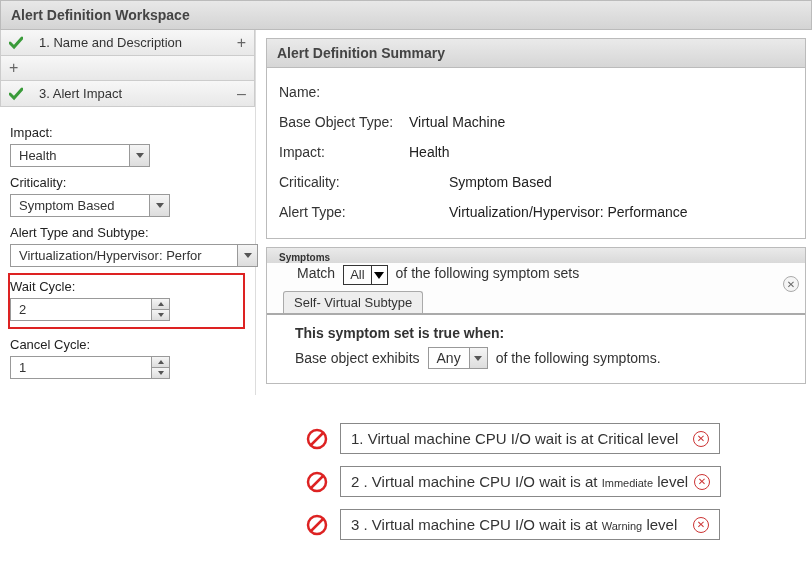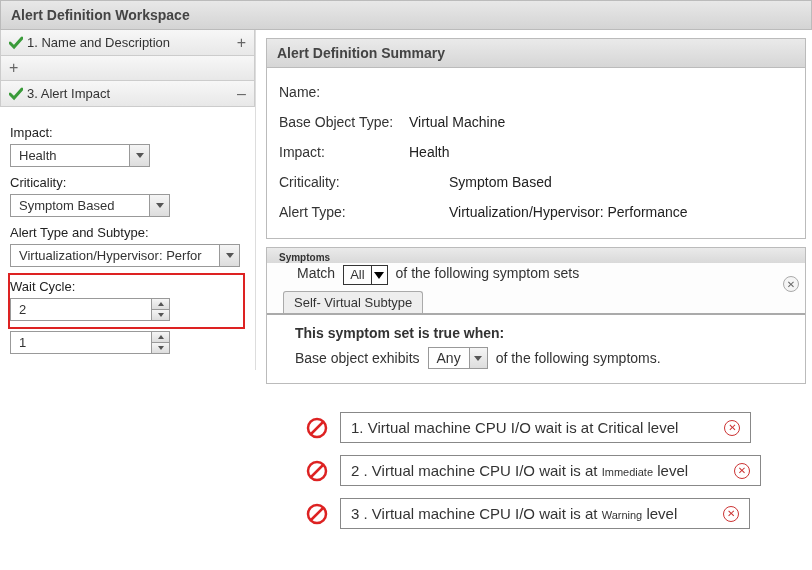--- a/index.html
+++ b/index.html
@@ -1,30 +1,30 @@
 <!DOCTYPE html>
 <html><head>
 <meta charset="utf-8">
 <style>
   * { box-sizing: border-box; margin: 0; padding: 0; }
   body { font-family: Arial, Helvetica, sans-serif; font-size: 13px; color: #333; background: #fff; width: 812px; }
   .workspace-header { background: linear-gradient(#e8e8e8,#d4d4d4); border: 1px solid #bbb; padding: 6px 10px; font-weight: bold; font-size: 14px; color: #444; }
   .layout { display: flex; align-items: flex-start; }
   .left-col { width: 256px; flex: 0 0 256px; border-right: 1px solid #ddd; }
   .acc-item { display: flex; align-items: center; justify-content: space-between; background: linear-gradient(#f7f7f7,#e8e8e8); border: 1px solid #ccc; border-top: none; padding: 5px 8px; font-size: 13px; cursor: pointer; }
-  .acc-item .left { display: flex; align-items: center; gap: 4px; }
+  .acc-item .left { display: flex; align-items: center; gap: 16px; }
   .acc-item .exp { color: #666; font-size: 16px; line-height: 14px; }
   .check-icon { width: 14px; height: 14px; }
   .check-icon svg { display: block; }
   .form-pad { padding: 10px 10px 16px 10px; }
   .flabel { margin: 8px 0 4px 0; font-size: 13px; color: #222; }
   .combo { display: flex; align-items: stretch; border: 1px solid #999; background: #fff; height: 23px; }
   .combo.w110 { width: 140px; }
   .combo.w150 { width: 160px; }
-  .combo.w230 { width: 230px; }
+  .combo.w230 { width: 248px; }
   .combo-val { flex: 1; padding: 3px 8px; font-size: 13px; overflow: hidden; white-space: nowrap; text-overflow: clip; }
   .combo-btn { width: 20px; border-left: 1px solid #999; background: linear-gradient(#f5f5f5,#ddd); display: flex; align-items: center; justify-content: center; }
   .caret-down { width: 0; height: 0; border-left: 4px solid transparent; border-right: 4px solid transparent; border-top: 5px solid #555; }
   .spinner { display: flex; align-items: stretch; border: 1px solid #999; background: #fff; height: 23px; width: 160px; }
   .spinner-val { flex: 1; padding: 3px 8px; font-size: 13px; }
   .spinner-btns { width: 18px; display: flex; flex-direction: column; border-left: 1px solid #999; }
   .spin { flex: 1; background: linear-gradient(#f5f5f5,#ddd); display: flex; align-items: center; justify-content: center; border-bottom: 1px solid #999; }
   .spin:last-child { border-bottom: none; }
   .caret-up { width: 0; height: 0; border-left: 3px solid transparent; border-right: 3px solid transparent; border-bottom: 4px solid #555; }
   .caret-dn { width: 0; height: 0; border-left: 3px solid transparent; border-right: 3px solid transparent; border-top: 4px solid #555; }
@@ -51,21 +51,21 @@
   .symp-set-body { border-top: 2px solid #aaa; background: #fff; padding: 10px 14px 14px 28px; }
   .ss-title { font-weight: bold; font-size: 14px; margin-bottom: 6px; }
   .ss-line { font-size: 14px; display: flex; align-items: center; gap: 8px; }
   .ss-combo { border: 1px solid #999; display: inline-flex; height: 22px; }
   .ss-combo .v { padding: 2px 8px; }
   .ss-combo .b { width: 18px; border-left: 1px solid #999; background: linear-gradient(#f5f5f5,#ddd); display: flex; align-items:center; justify-content:center; }
 
   .symptom-list { margin: 28px 0 0 306px; display: flex; flex-direction: column; gap: 12px; }
   .symptom-row { display: flex; align-items: center; gap: 12px; }
   .no-icon svg { display:block; }
-  .symptom-box { border: 1px solid #888; padding: 6px 10px; min-width: 380px; display: flex; align-items: center; justify-content: space-between; font-size: 15px; gap: 40px; }
+  .symptom-box { border: 1px solid #888; padding: 6px 10px; min-width: 380px; display: flex; align-items: center; justify-content: space-between; font-size: 15px; }
   .lvl-badge { font-size: 11px; }
   .del-x { width: 16px; height: 16px; border: 1px solid #c33; border-radius: 50%; display:flex;align-items:center;justify-content:center;color:#c33;font-size:10px;margin-left:6px;cursor:pointer;flex:0 0 16px; }
 </style>
 </head>
 <body>
 
 <div class="workspace-header">Alert Definition Workspace</div>
 
 <div class="layout">
   <div class="left-col">
@@ -128,20 +128,21 @@
             <div class="spin">
                 <div class="caret-up"></div>
               </div>
             <div class="spin">
                 <div class="caret-dn"></div>
               </div>
           </div>
         </div>
       </div>
 
+      <div class="flabel">Cancel Cycle:</div>
       <div class="spinner">
         <div class="spinner-val">1</div>
         <div class="spinner-btns">
           <div class="spin">
               <div class="caret-up"></div>
             </div>
           <div class="spin">
               <div class="caret-dn"></div>
             </div>
         </div>

